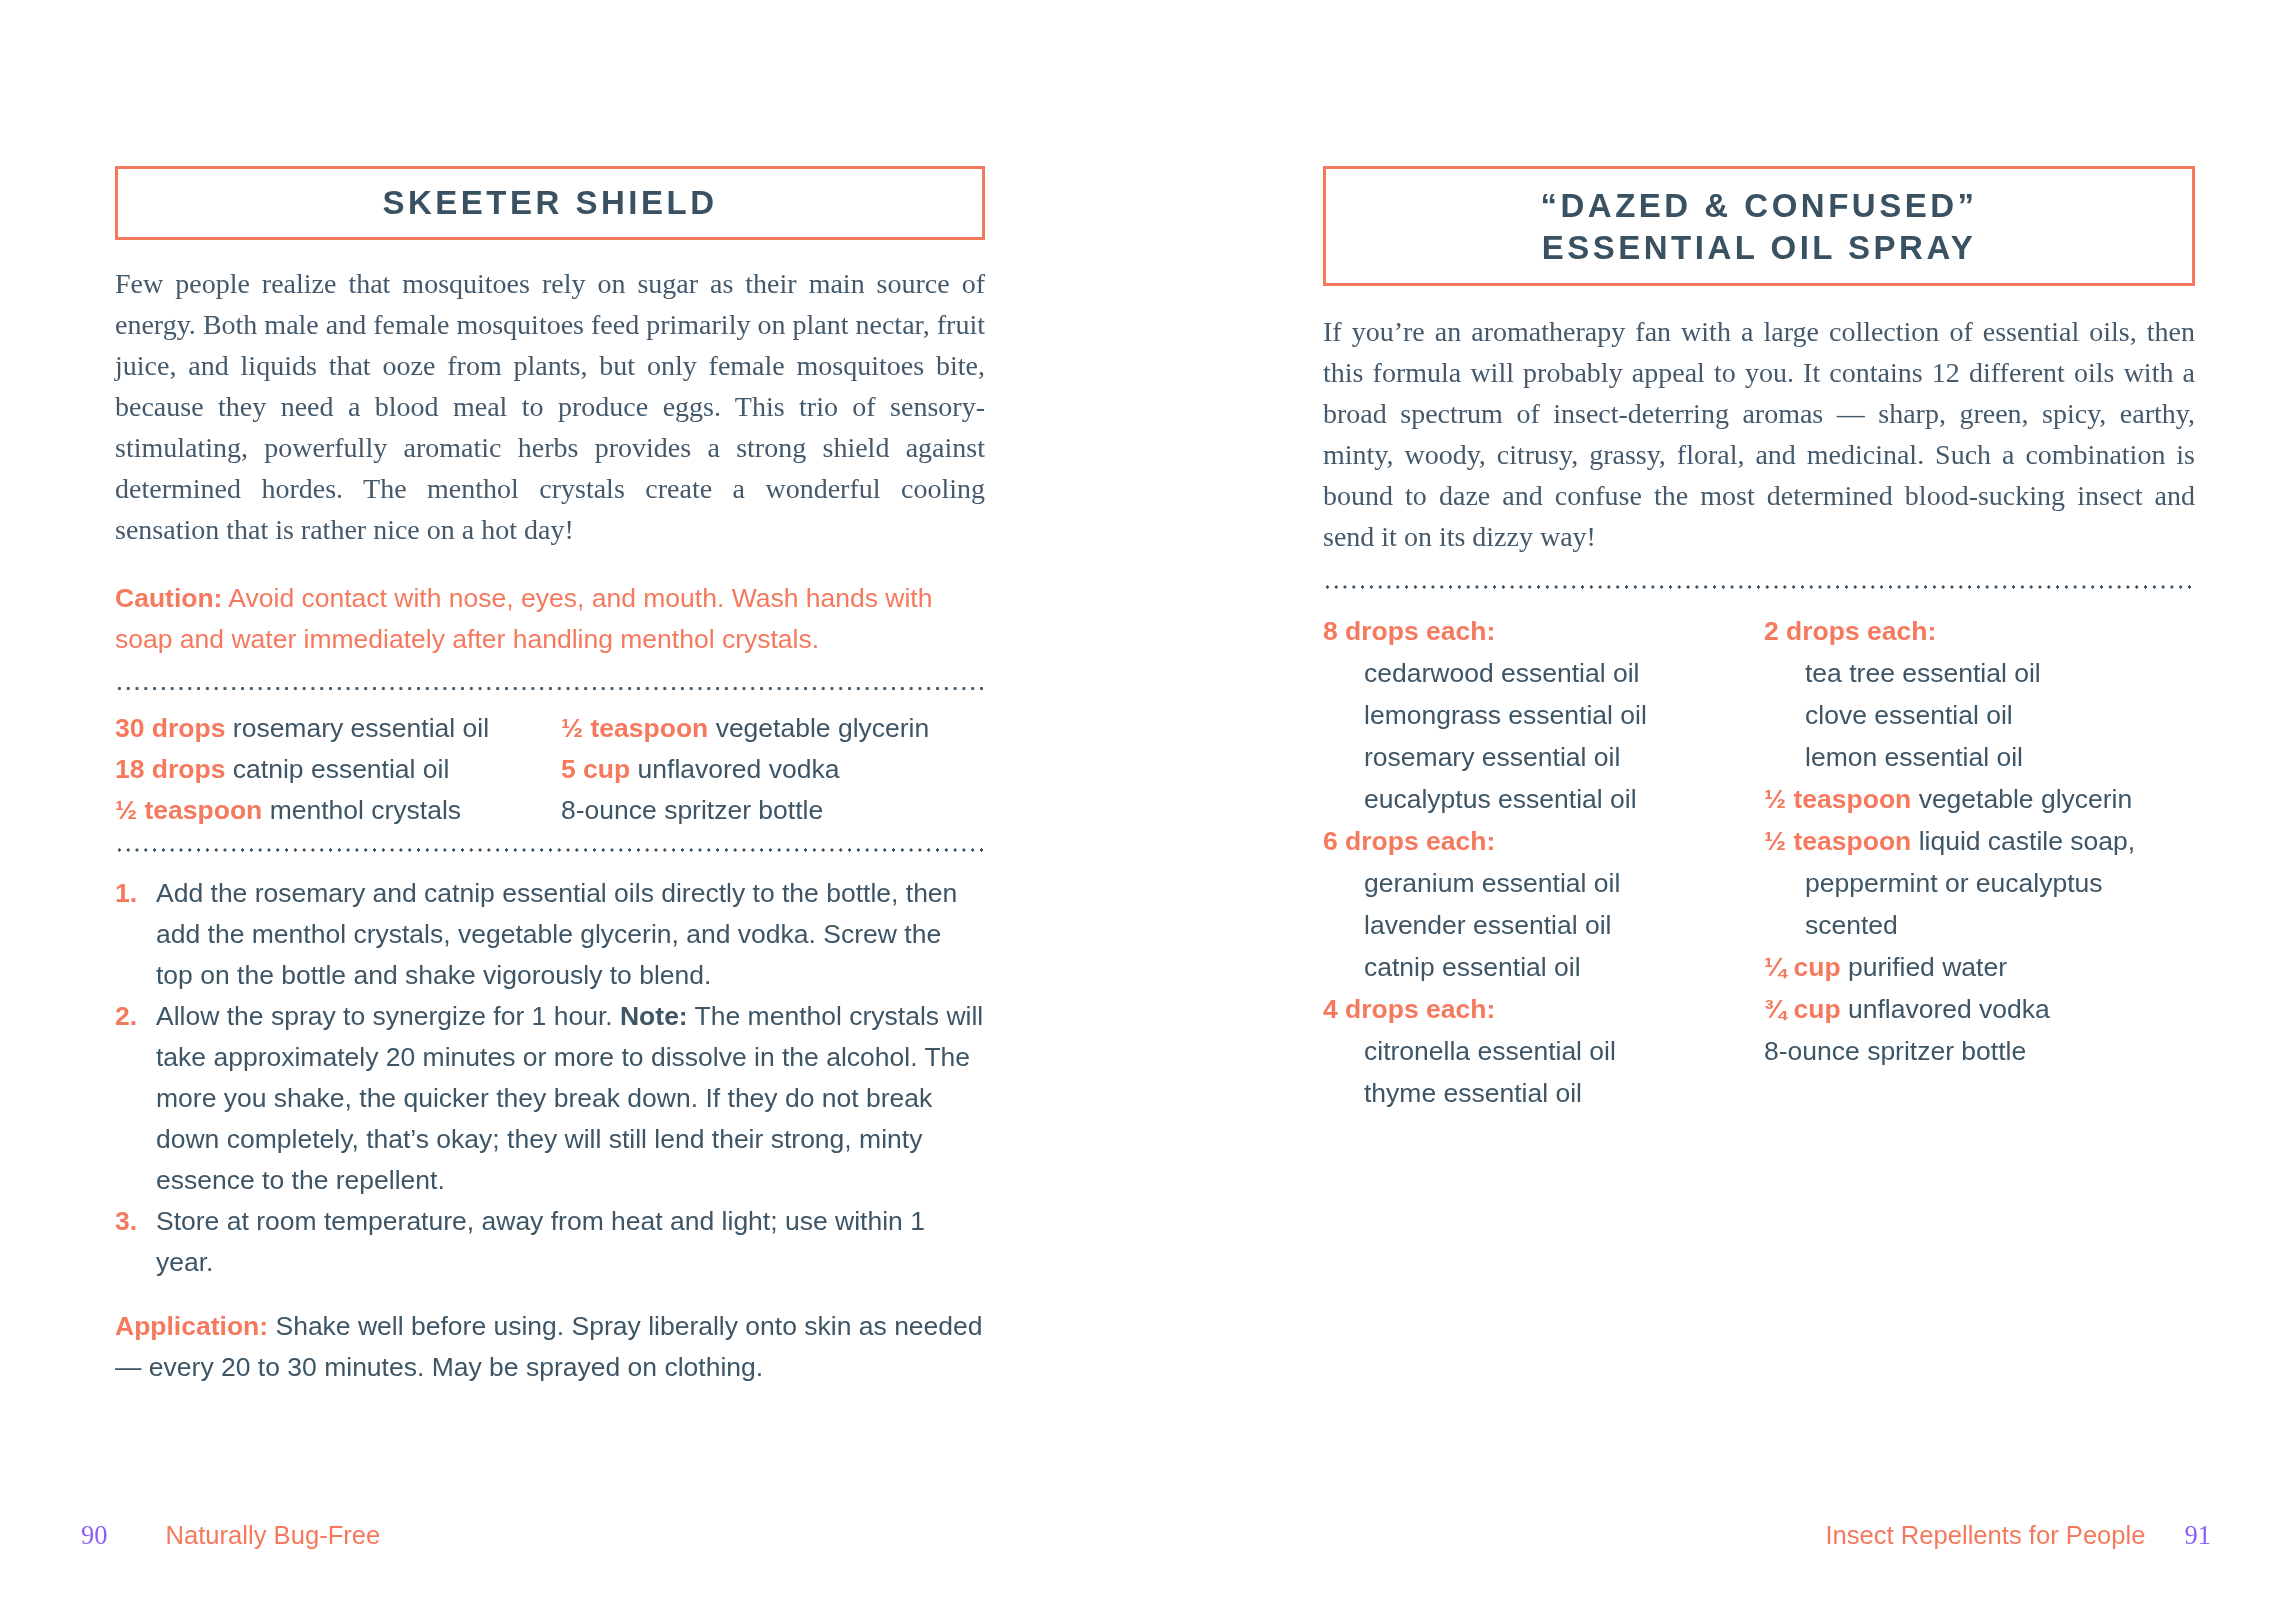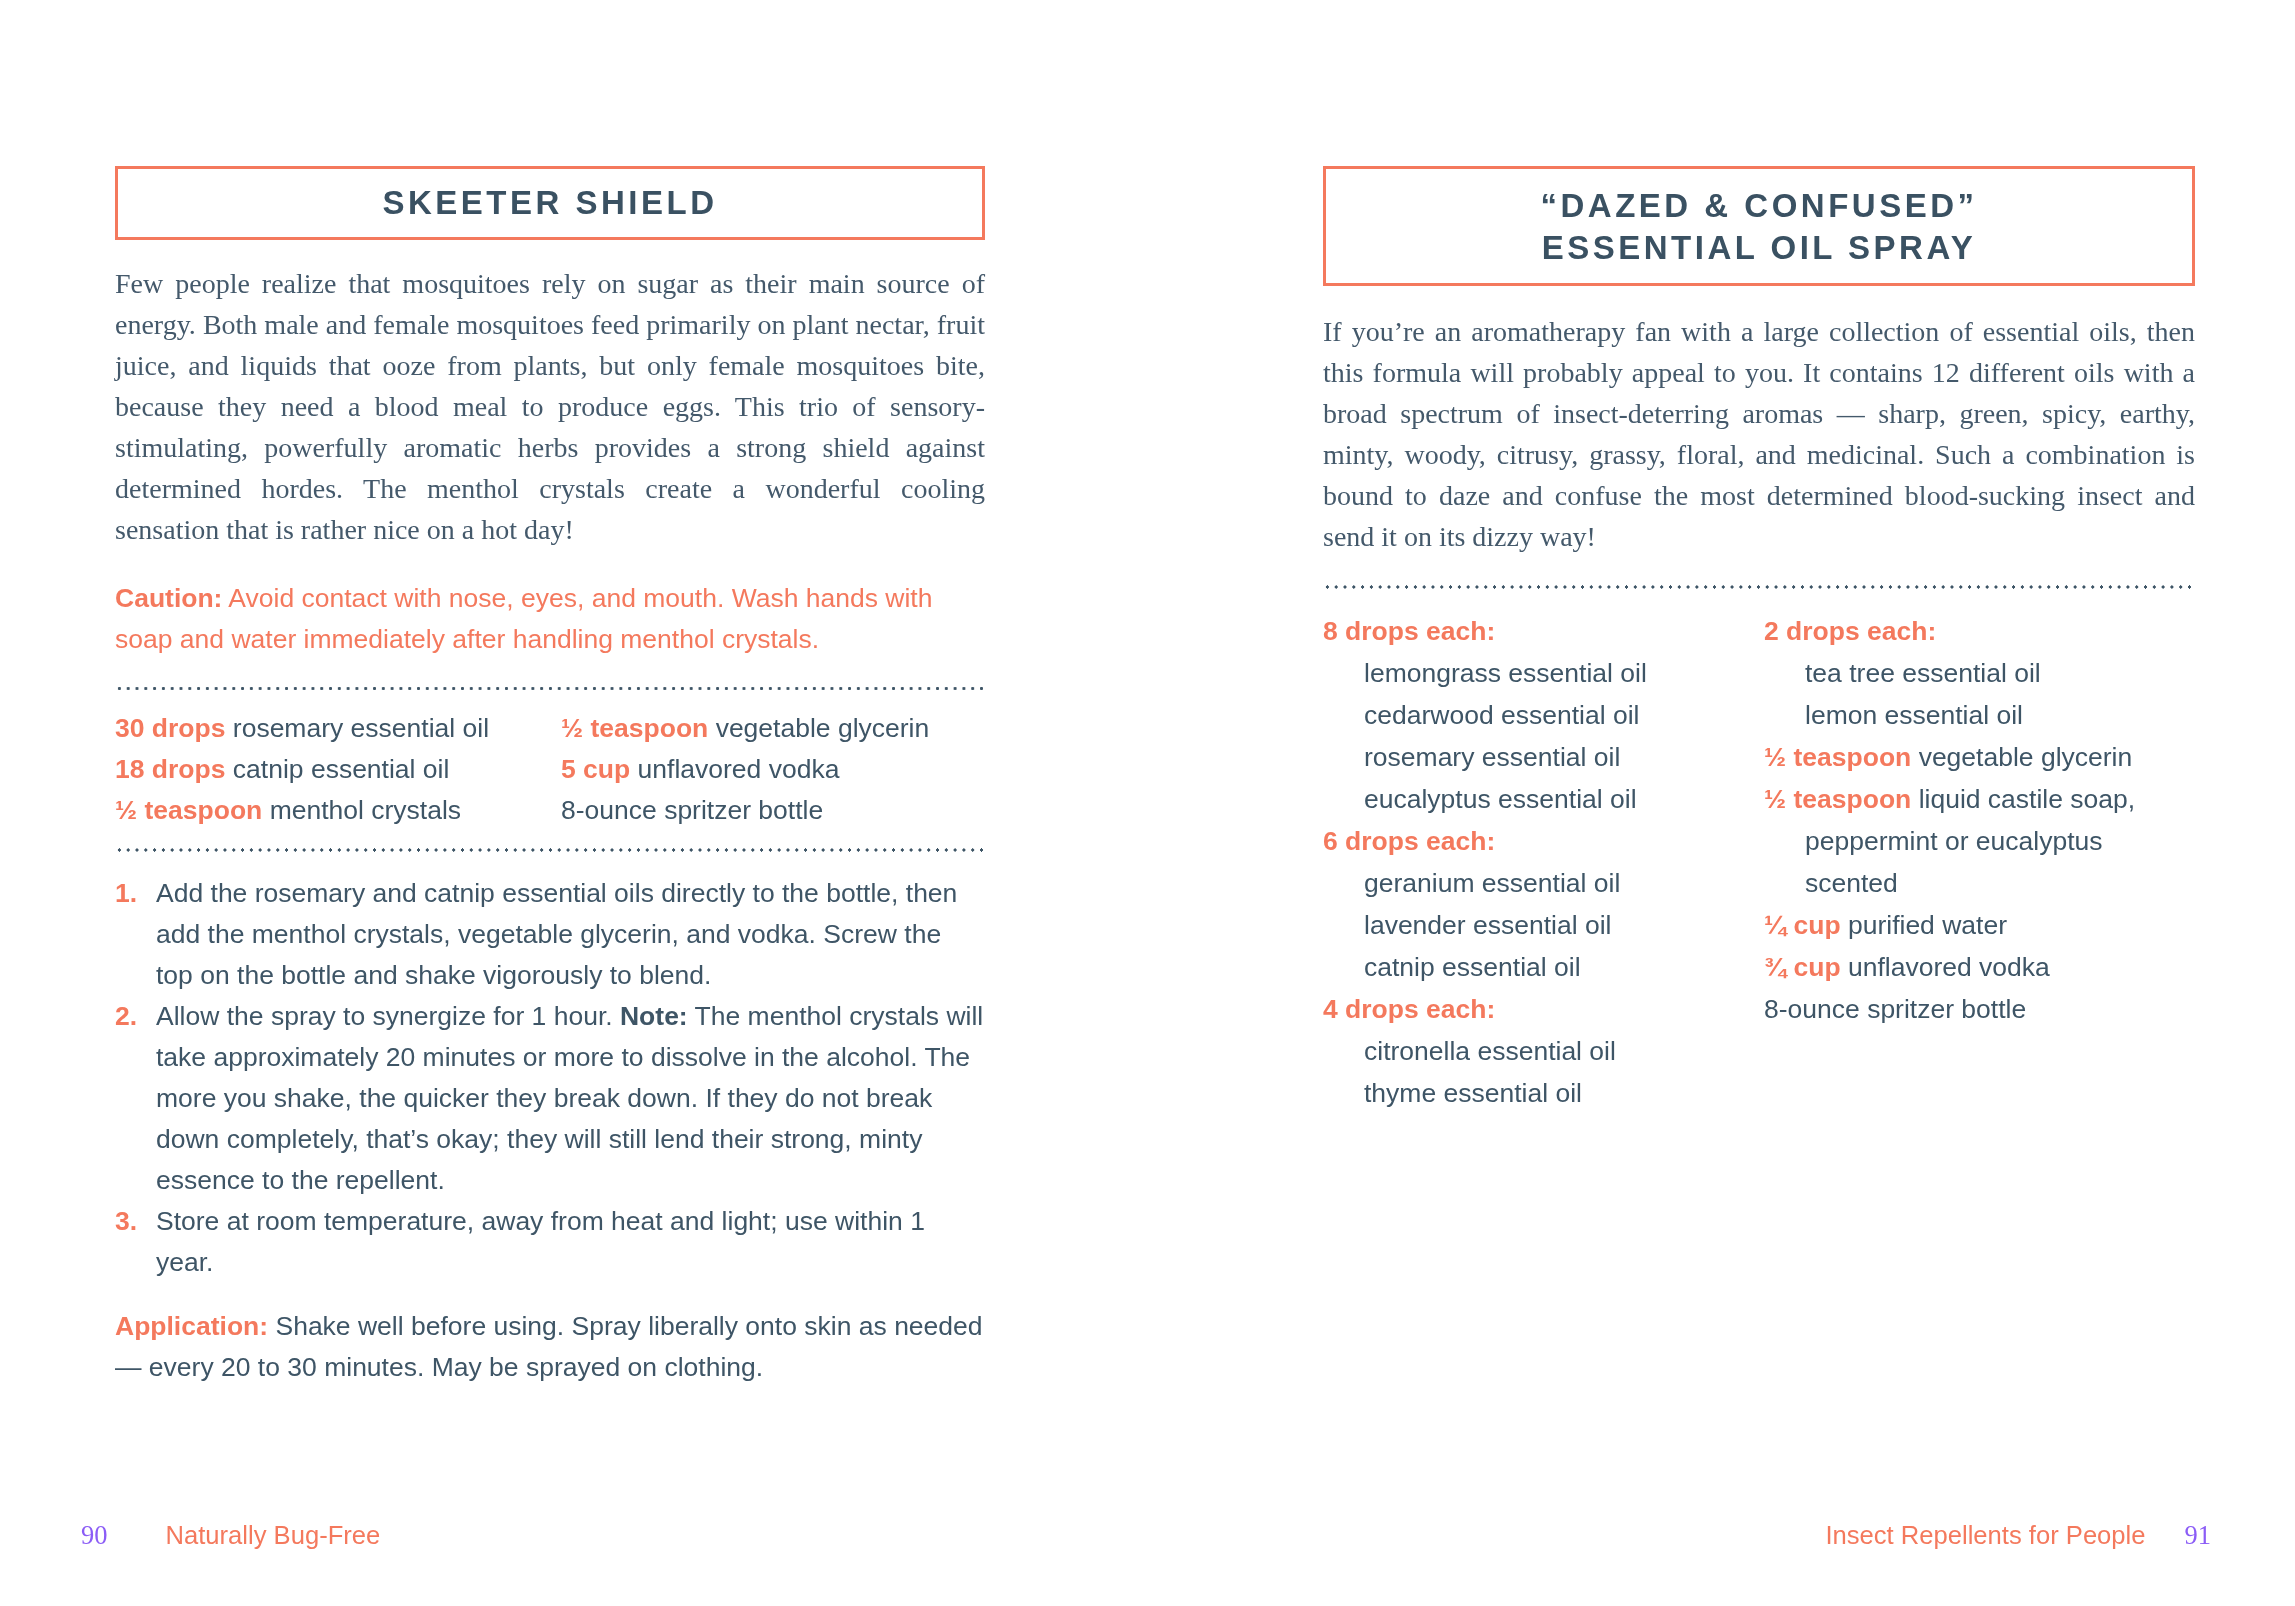--- a/index.html
+++ b/index.html
@@ -126,35 +126,36 @@
     <div>ESSENTIAL OIL SPRAY</div>
   </div>
 
   <p class="intro">If you’re an aromatherapy fan with a large collection of essential oils, then this formula will probably appeal to you. It contains 12 different oils with a broad spectrum of insect-deterring aromas — sharp, green, spicy, earthy, minty, woody, citrusy, grassy, floral, and medicinal. Such a combination is bound to daze and confuse the most determined blood-sucking insect and send it on its dizzy way!</p>
 
   <div class="dotted"></div>
 
   <div class="rows">
     <div class="rows-col1" id="r-col1">
         <div class="row"><span class="qty">8 drops each:</span></div>
+        <div class="row indent"><span>cedarwood essential oil</span></div>
         <div class="row indent"><span>lemongrass essential oil</span></div>
-        <div class="row indent"><span>cedarwood essential oil</span></div>
         <div class="row indent"><span>rosemary essential oil</span></div>
         <div class="row indent"><span>eucalyptus essential oil</span></div>
         <div class="row"><span class="qty">6 drops each:</span></div>
         <div class="row indent"><span>geranium essential oil</span></div>
         <div class="row indent"><span>lavender essential oil</span></div>
         <div class="row indent"><span>catnip essential oil</span></div>
         <div class="row"><span class="qty">4 drops each:</span></div>
         <div class="row indent"><span>citronella essential oil</span></div>
         <div class="row indent"><span>thyme essential oil</span></div>
       </div>
     <div class="rows-col2" id="r-col2">
         <div class="row"><span class="qty">2 drops each:</span></div>
         <div class="row indent"><span>tea tree essential oil</span></div>
+        <div class="row indent"><span>clove essential oil</span></div>
         <div class="row indent"><span>lemon essential oil</span></div>
         <div class="row"><span class="qty">½ teaspoon</span><span> vegetable glycerin</span></div>
         <div class="row"><span class="qty">½ teaspoon</span><span> liquid castile soap,</span></div>
         <div class="row indent"><span>peppermint or eucalyptus</span></div>
         <div class="row indent"><span>scented</span></div>
         <div class="row"><span class="qty">¼ cup</span><span> purified water</span></div>
         <div class="row"><span class="qty">¾ cup</span><span> unflavored vodka</span></div>
         <div class="row"><span>8-ounce spritzer bottle</span></div>
       </div>
   </div>

